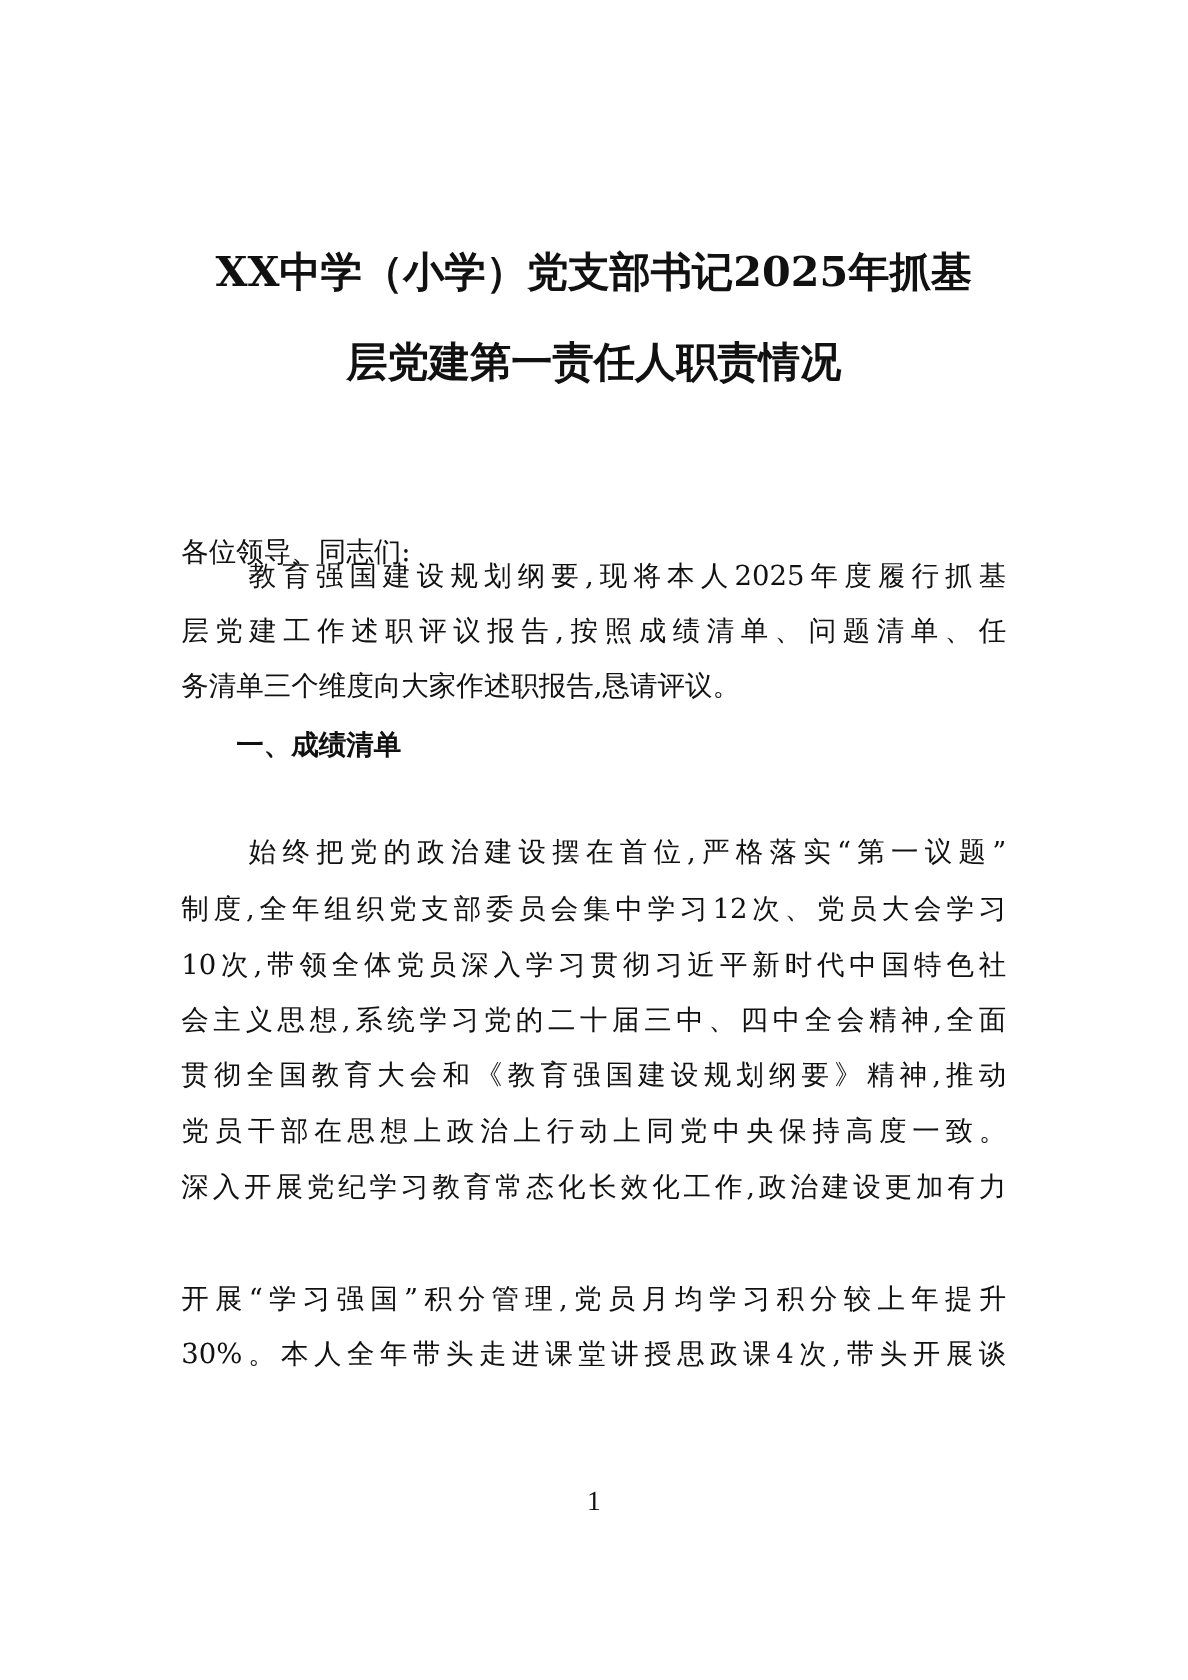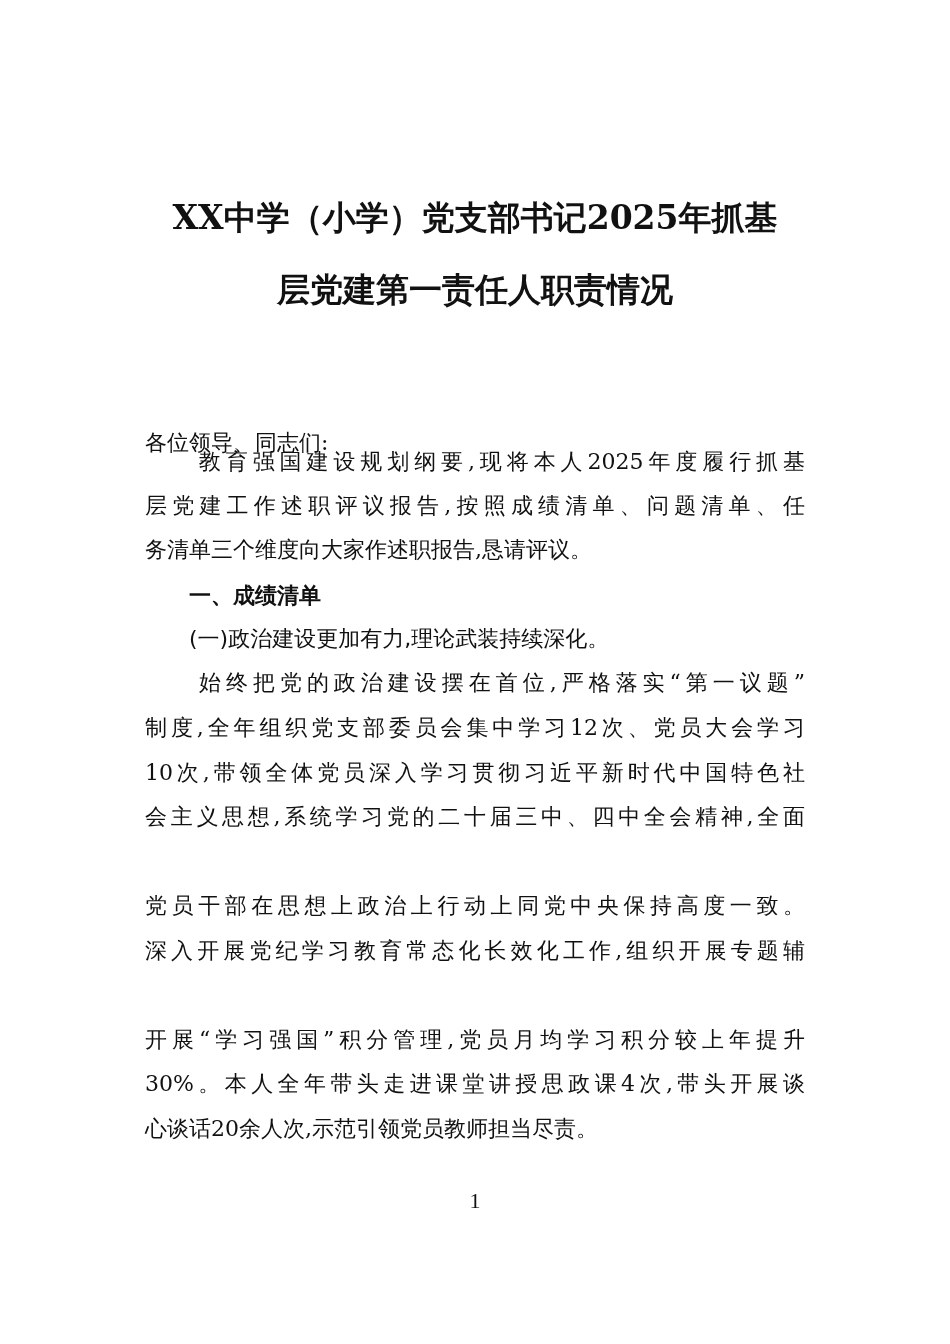--- a/index.html
+++ b/index.html
@@ -24,26 +24,25 @@
   <div class="title" style="top:198px;">XX中学（小学）党支部书记2025年抓基</div>
   <div class="title" style="top:270px;">层党建第一责任人职责情况</div>
 
   <div class="line noj" style="top:384px;margin-top:44px;">各位领导、同志们:</div>
 
   <div class="line" style="top:447px;">　　教育强国建设规划纲要,现将本人2025年度履行抓基</div>
   <div class="line" style="top:491px;">层党建工作述职评议报告,按照成绩清单、问题清单、任</div>
   <div class="line noj" style="top:535px;">务清单三个维度向大家作述职报告,恳请评议。</div>
 
   <div class="line noj heading" style="top:581px;">　　一、成绩清单</div>
-  <div class="line noj subhead" style="top:624px;">　　(一)政治建设更加有力,理论武装持续深化。</div>
 
   <div class="line" style="top:668px;">　　始终把党的政治建设摆在首位,严格落实“第一议题”</div>
   <div class="line" style="top:713px;">制度,全年组织党支部委员会集中学习12次、党员大会学习</div>
   <div class="line" style="top:758px;">10次,带领全体党员深入学习贯彻习近平新时代中国特色社</div>
   <div class="line" style="top:802px;">会主义思想,系统学习党的二十届三中、四中全会精神,全面</div>
+  <div class="line" style="top:846px;">贯彻全国教育大会和《教育强国建设规划纲要》精神,推动</div>
   <div class="line" style="top:891px;">党员干部在思想上政治上行动上同党中央保持高度一致。</div>
-  <div class="line" style="top:936px;">深入开展党纪学习教育常态化长效化工作,组织开展专题辅</div>
+  <div class="line" style="top:936px;">深入开展党纪学习教育常态化长效化工作,政治建设更加有力</div>
   <div class="line" style="top:1025px;">开展“学习强国”积分管理,党员月均学习积分较上年提升</div>
   <div class="line" style="top:1069px;">30%。本人全年带头走进课堂讲授思政课4次,带头开展谈</div>
-  <div class="line noj" style="top:1114px;">心谈话20余人次,示范引领党员教师担当尽责。</div>
 
   <div class="pagenum">1</div>
 </div>
 
 </body></html>

